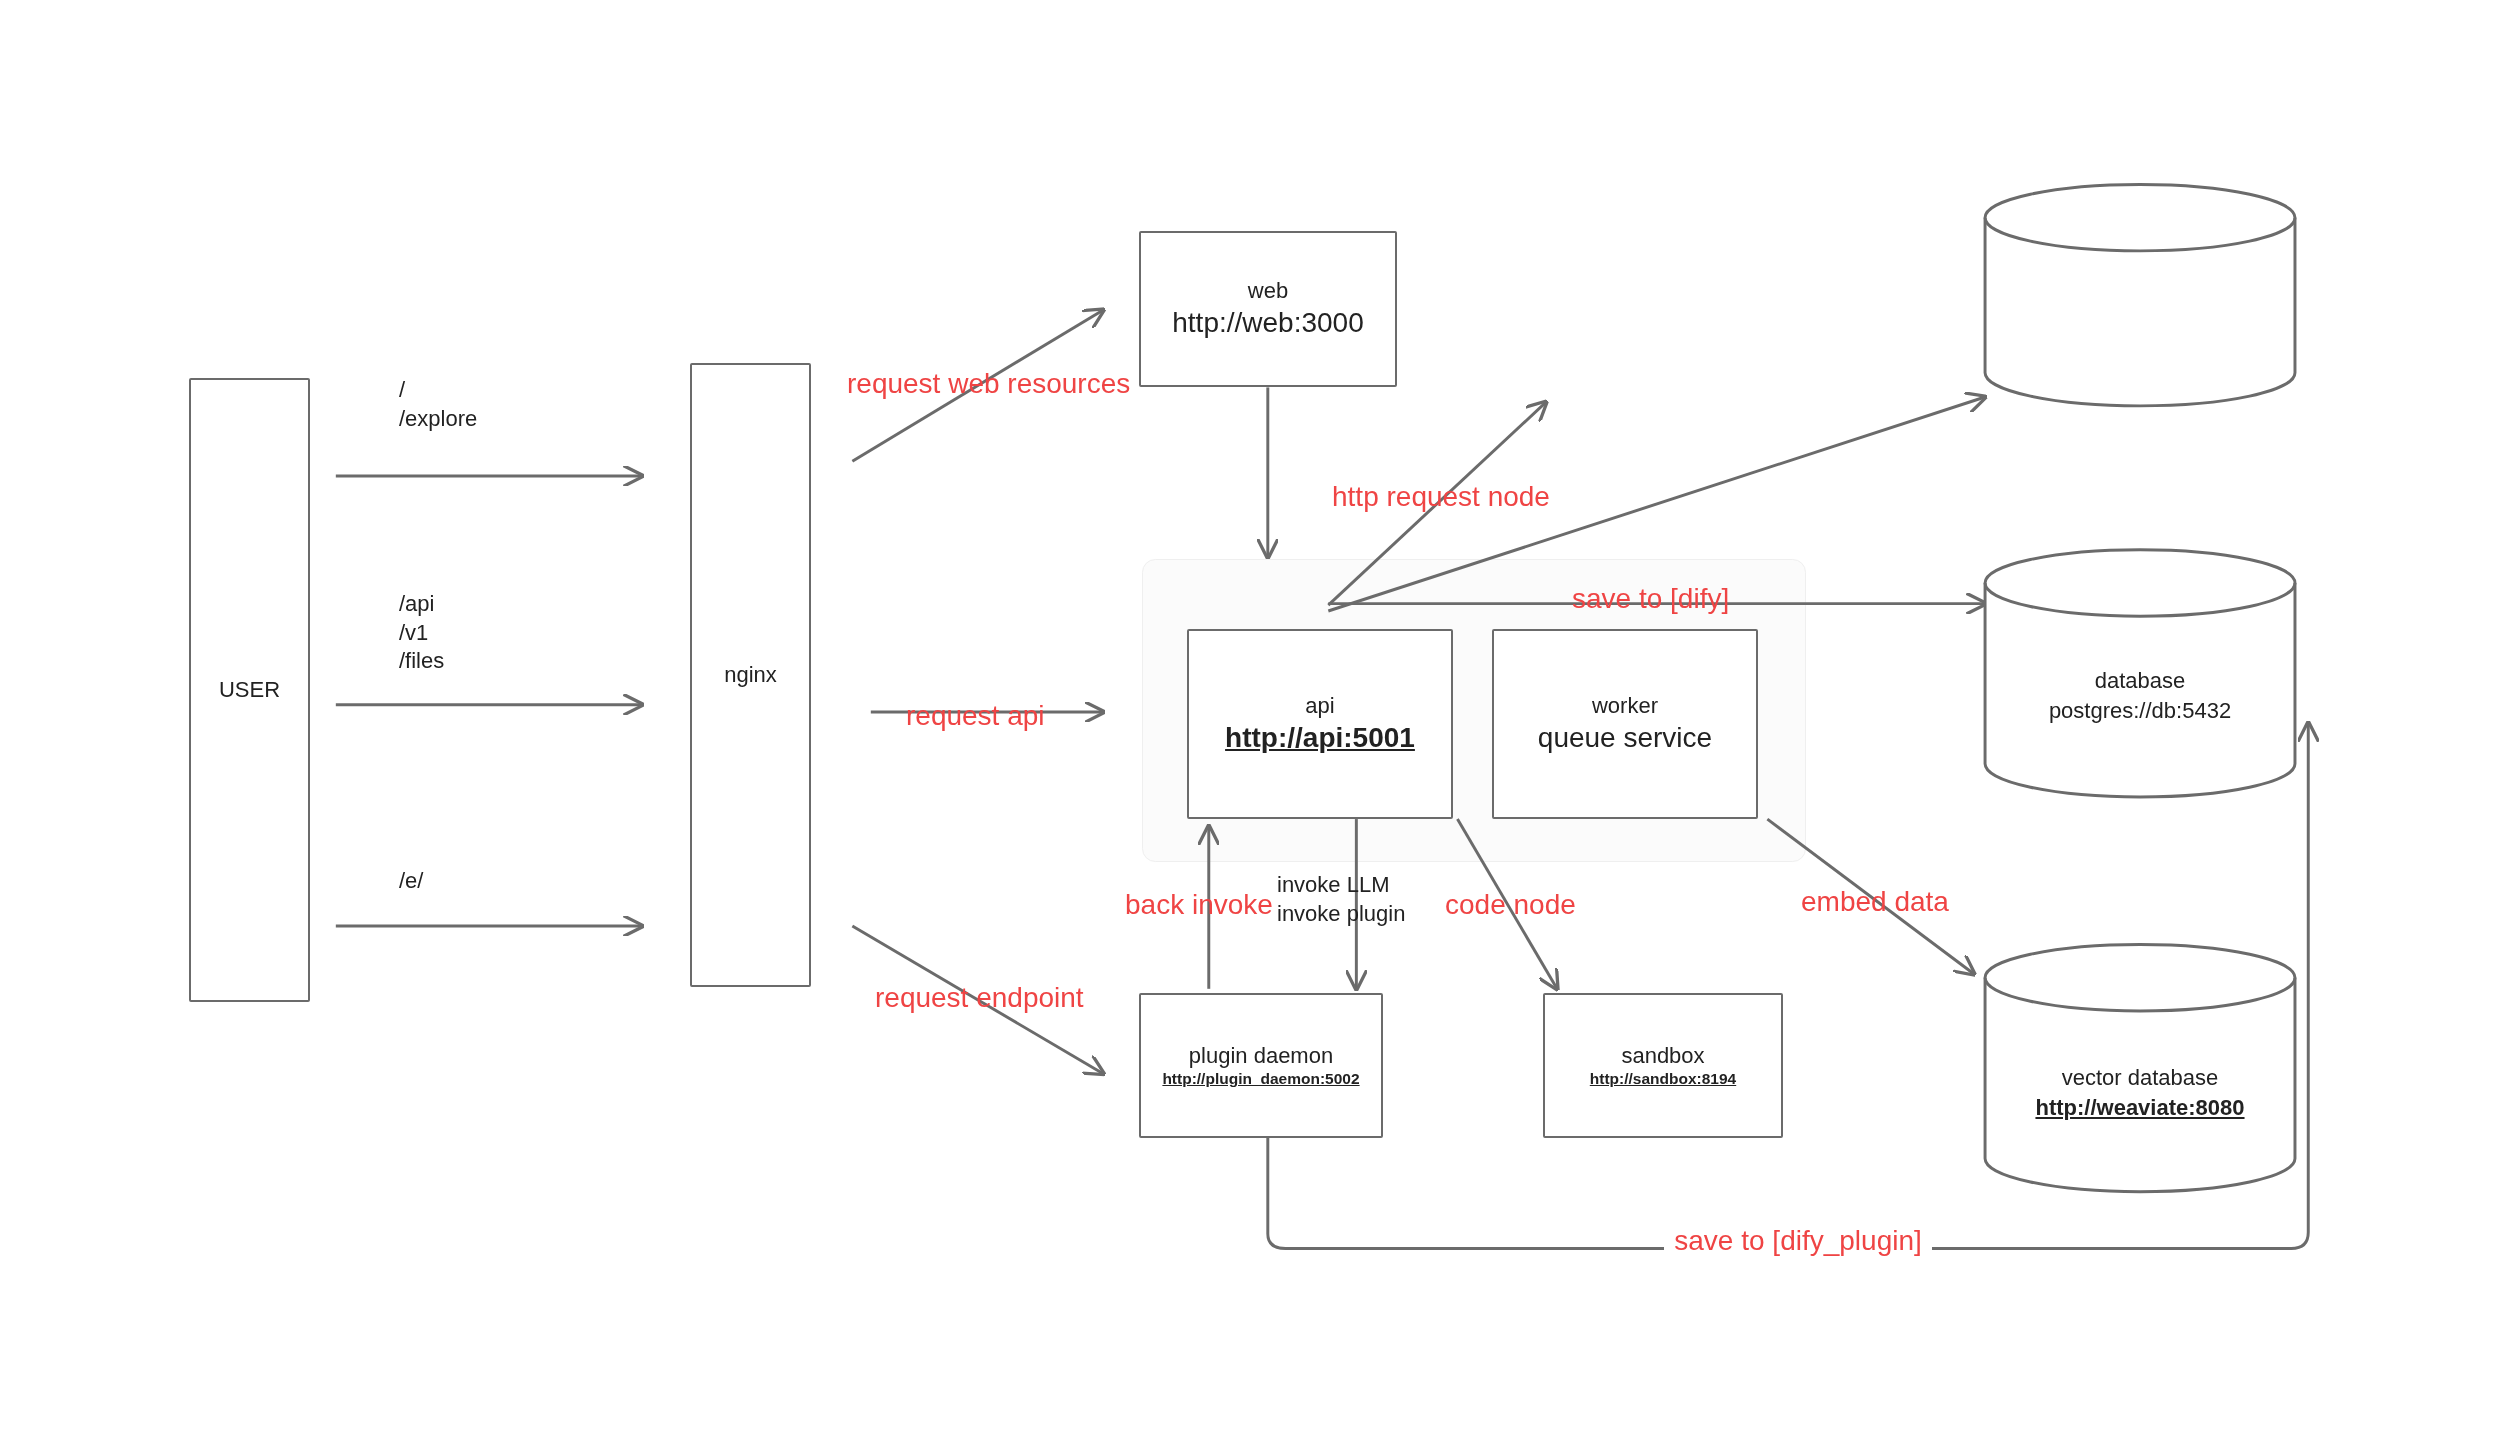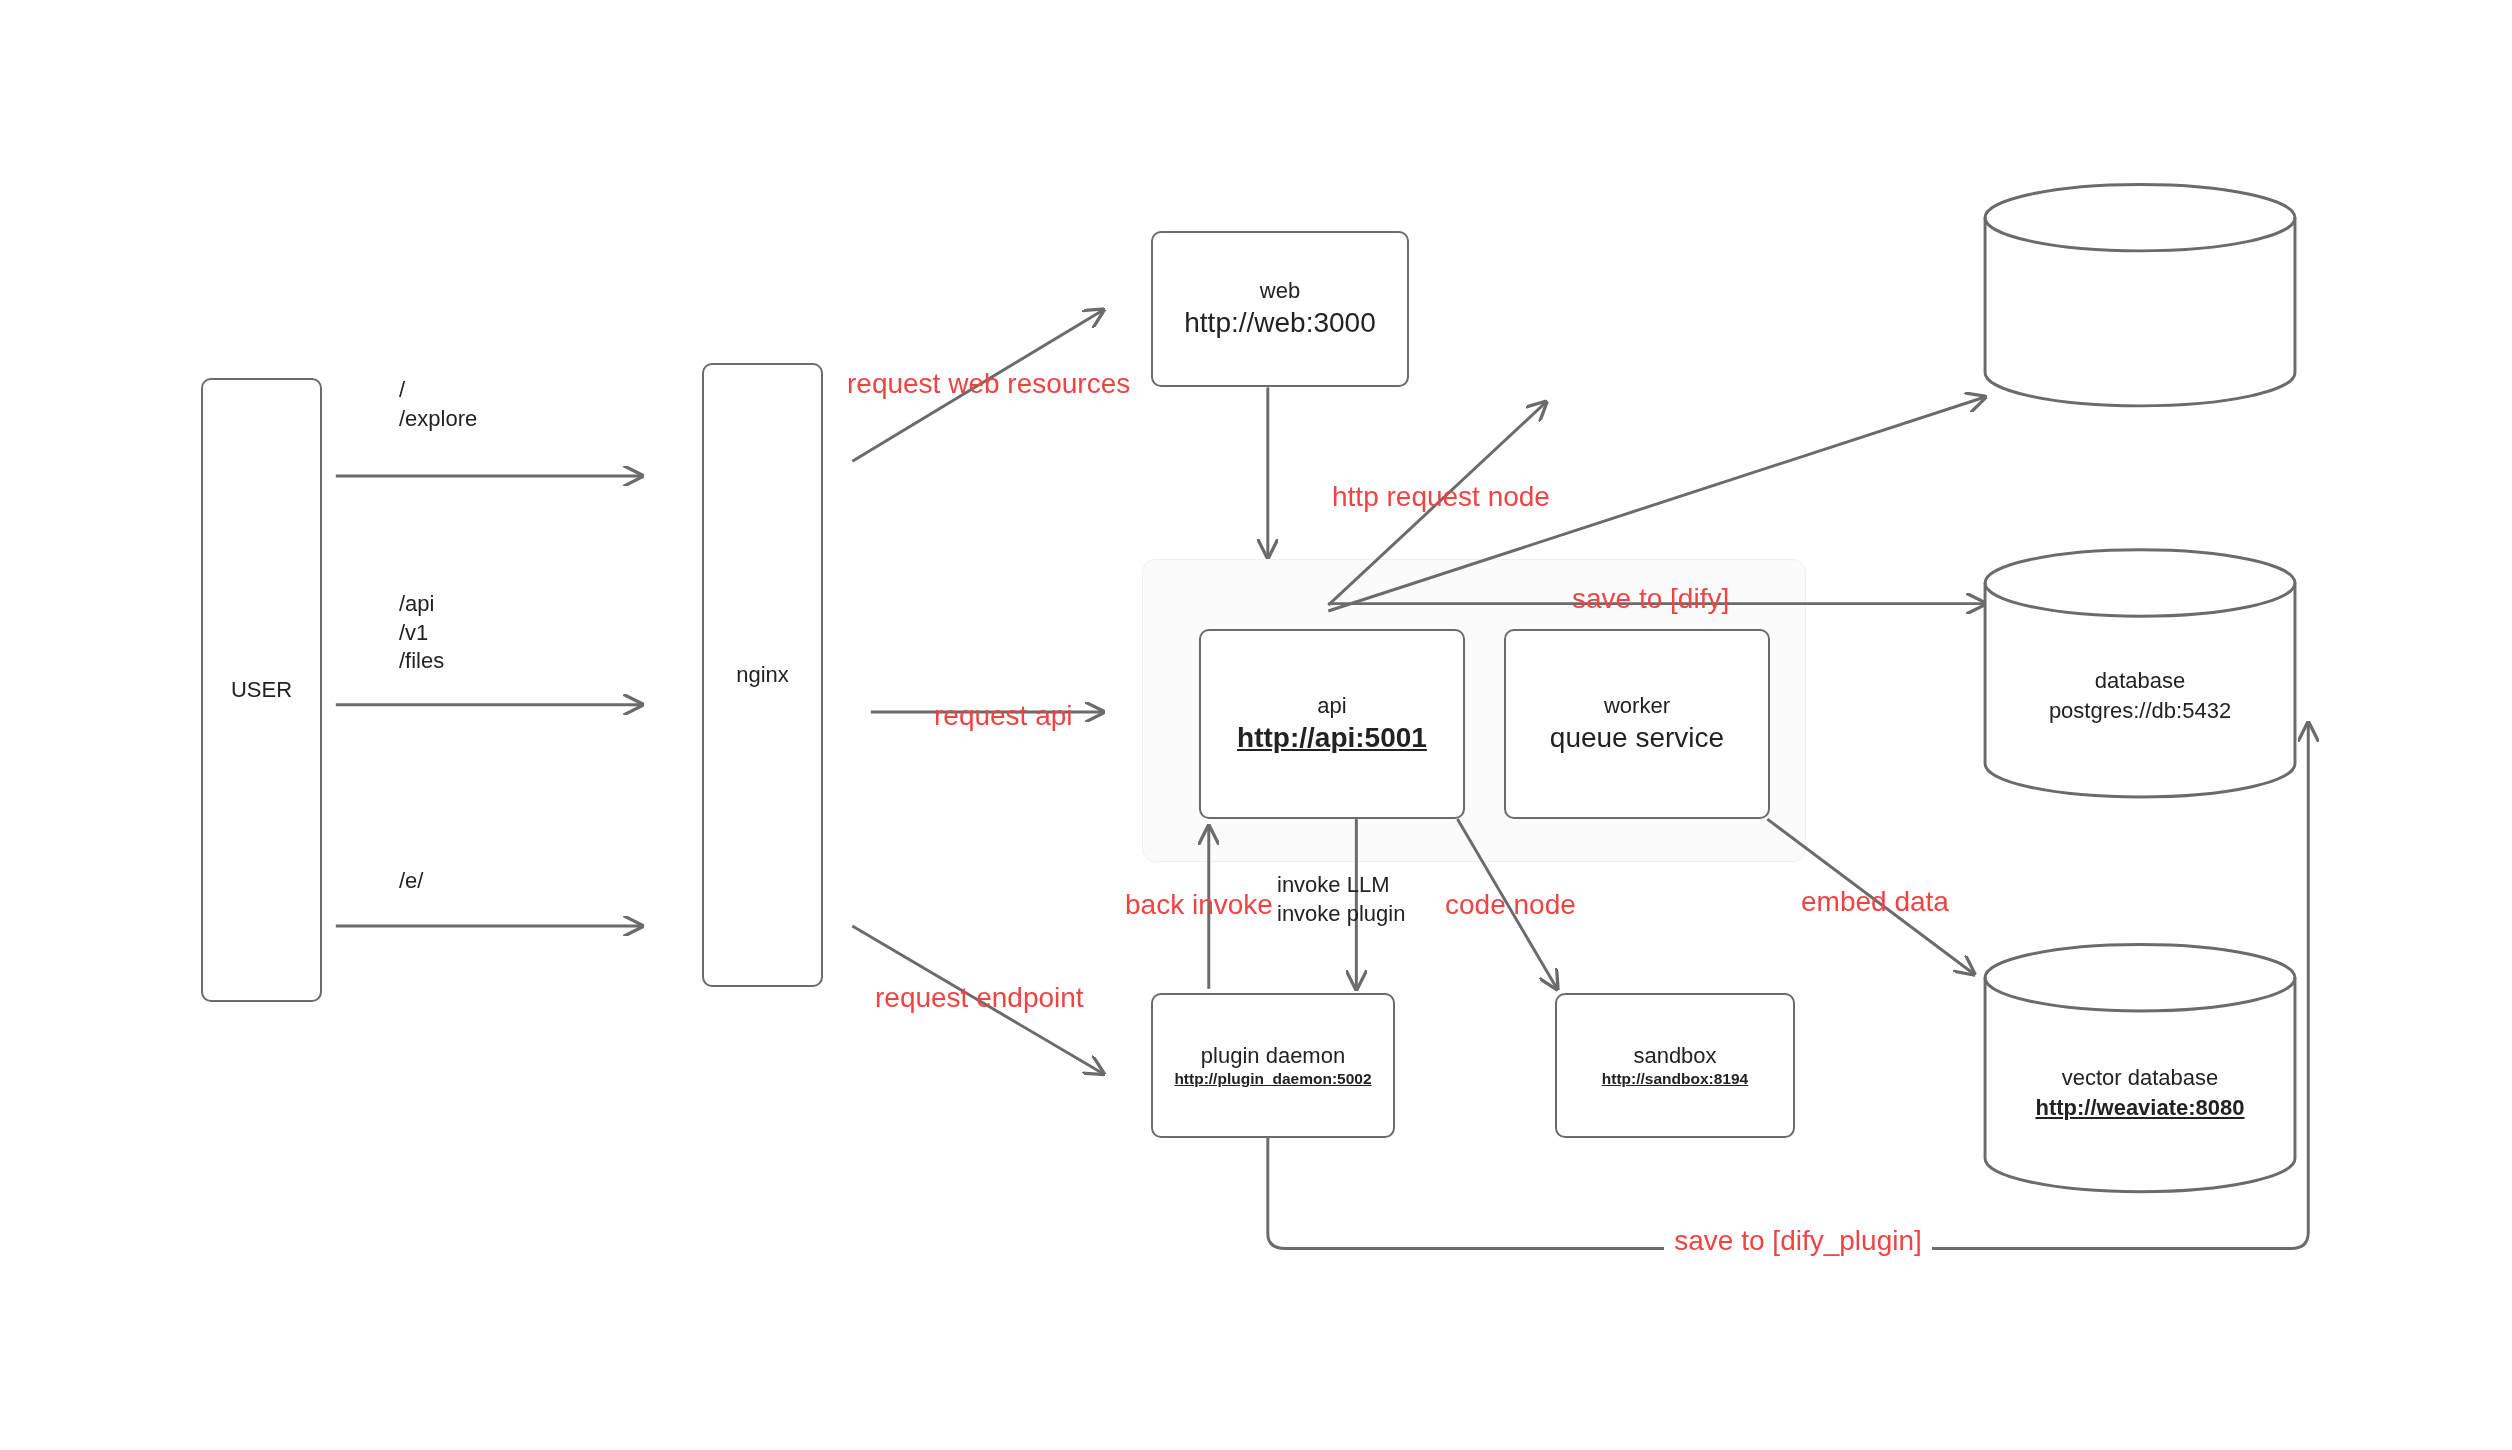--- a/index.html
+++ b/index.html
@@ -23,29 +23,28 @@
     left: 0;
     top: 0;
     width: 2512px;
     height: 1450px;
     pointer-events: none;
   }
   .node {
     position: absolute;
     box-sizing: border-box;
     border: 2.2px solid #6b6b6b;
-    border-radius: 10px;
+    border-radius: 2px;
     background: #ffffff;
     display: flex;
     flex-direction: column;
     align-items: center;
     justify-content: center;
     text-align: left;
     color: #222222;
-    margin-left: 12px;
   }
   .node .title {
     font-size: 22px;
     line-height: 1.25;
   }
   .node .sub {
     font-size: 28px;
     line-height: 1.3;
   }
   .node .sub-small {
@@ -190,21 +189,21 @@
   </div>
 
   <div class="vert-label" style="left:399px; top:376px;">/
 /explore</div>
   <div class="vert-label" style="left:399px; top:590px;">/api
 /v1
 /files</div>
   <div class="vert-label" style="left:399px; top:867px;">/e/</div>
 
   <div class="edge-label" style="left:847px; top:368px;">request web resources</div>
-  <div class="edge-label" style="left:906px; top:700px;margin-left:28px;">request api</div>
+  <div class="edge-label" style="left:906px; top:700px;">request api</div>
   <div class="edge-label" style="left:875px; top:982px;">request endpoint</div>
 
   <div class="edge-label" style="left:1332px; top:481px;">http request node</div>
   <div class="edge-label" style="left:1572px; top:583px;">save to [dify]</div>
 
   <div class="edge-label" style="left:1125px; top:889px;">back invoke</div>
   <div class="vert-label" style="left:1277px; top:871px;">invoke LLM
 invoke plugin</div>
   <div class="edge-label" style="left:1445px; top:889px;">code node</div>
   <div class="edge-label" style="left:1801px; top:886px;">embed data</div>

